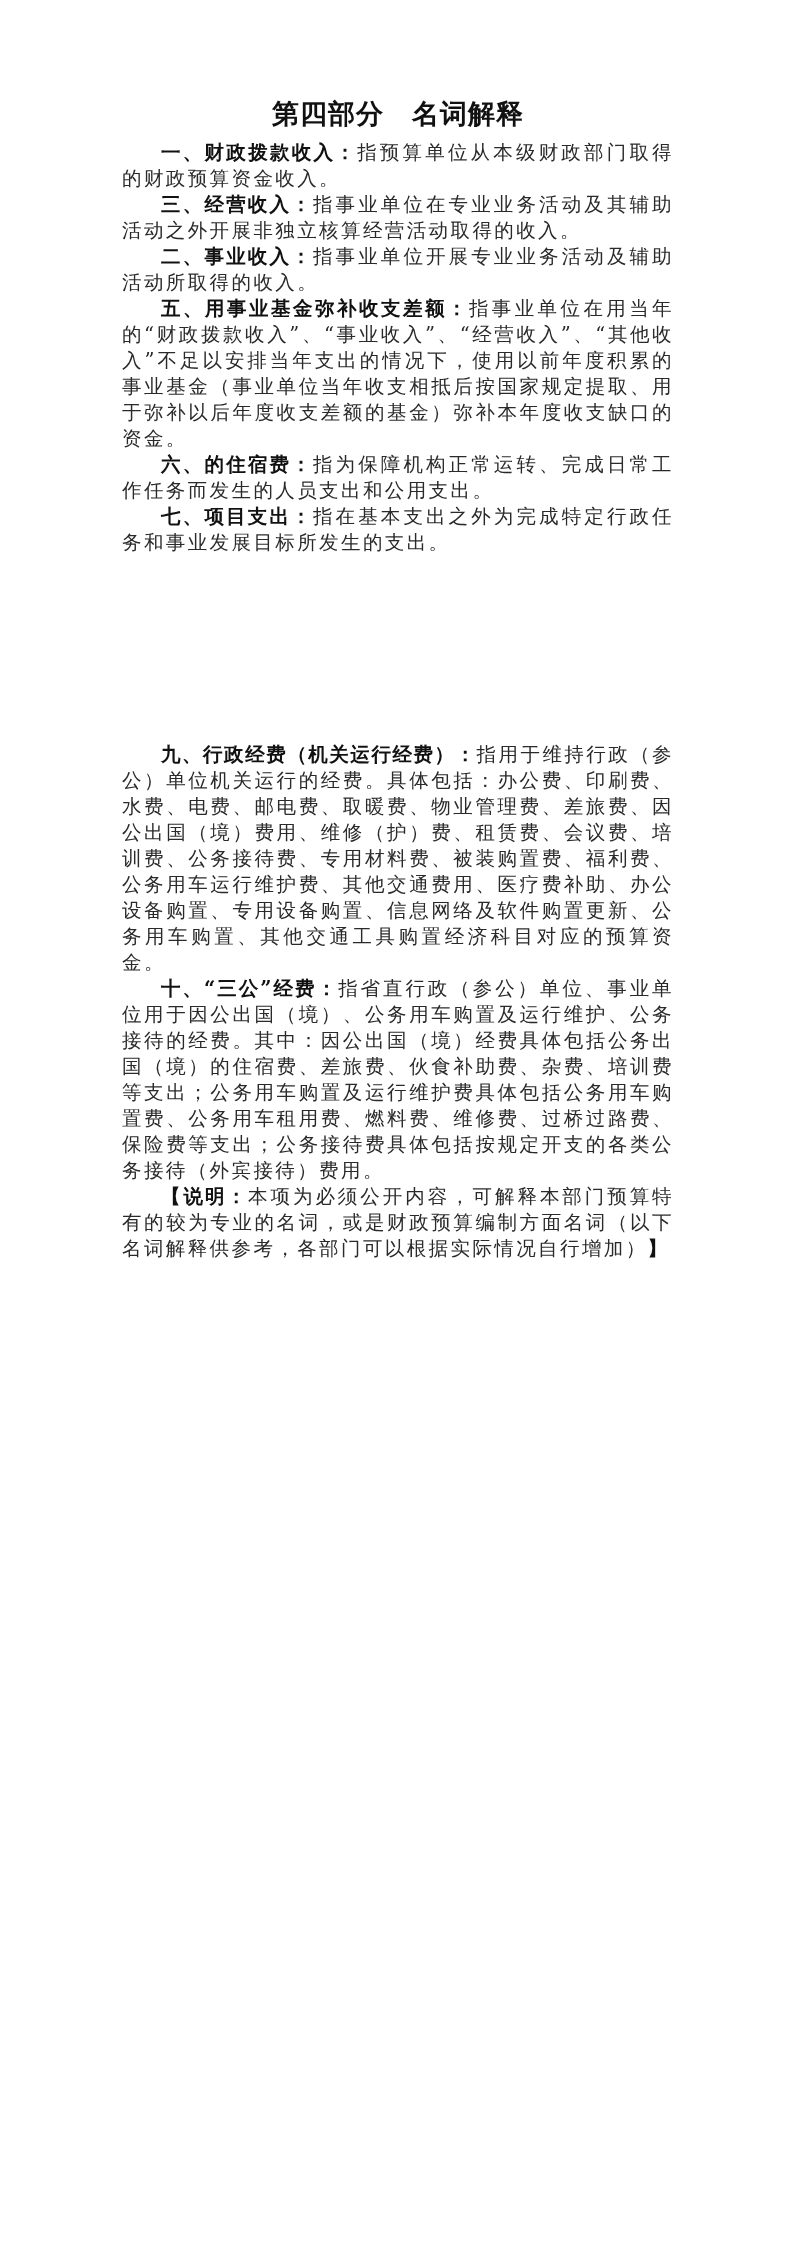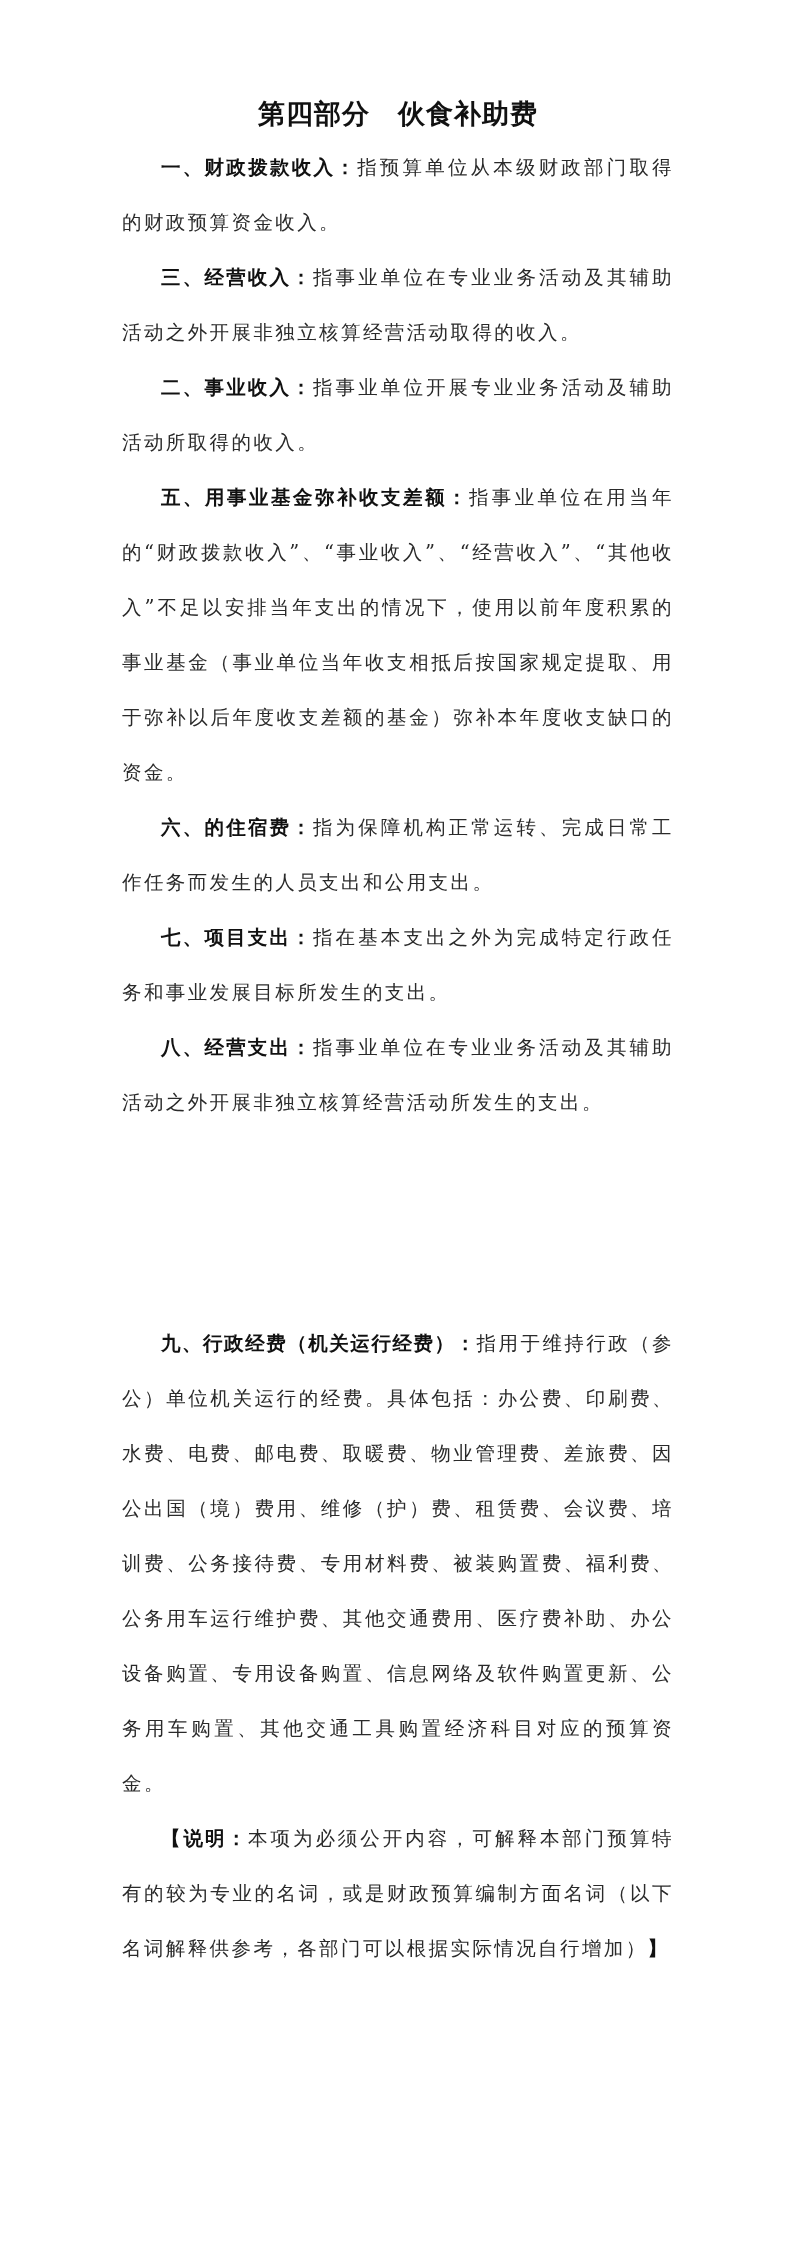--- a/index.html
+++ b/index.html
@@ -27,21 +27,21 @@
       font-size: 27px;
       line-height: 44px;
       height: 44px;
       margin: 0 0 4px 0;
       color: #111;
       letter-spacing: 1px;
       white-space: pre;
     }
     .para {
       font-size: 19.5px;
-      line-height: 55px;
+      line-height: 26px;
       text-indent: 2em;
       text-align: justify;
       letter-spacing: 2.4px;
       margin: 0;
       color: #2a2a2a;
     }
     .para .term {
       font-weight: bold;
       color: #111;
       letter-spacing: 1.5px;
@@ -52,37 +52,37 @@
     .note .bracket {
       font-weight: bold;
       color: #111;
     }
   </style>
 </head>
 <body>
 
 <div class="page">
 
-  <h1 class="title">第四部分　伙食补助费</h1>
+  <h1 class="title">第四部分　名词解释</h1>
 
   <p class="para"><span class="term">一、财政拨款收入：</span><span>指预算单位从本级财政部门取得的财政预算资金收入。</span></p>
 
   <p class="para"><span class="term">三、经营收入：</span><span>指事业单位在专业业务活动及其辅助活动之外开展非独立核算经营活动取得的收入。</span></p>
 
   <p class="para"><span class="term">二、事业收入：</span><span>指事业单位开展专业业务活动及辅助活动所取得的收入。</span></p>
 
 
   <p class="para"><span class="term">五、用事业基金弥补收支差额：</span><span>指事业单位在用当年的“财政拨款收入”、“事业收入”、“经营收入”、“其他收入”不足以安排当年支出的情况下，使用以前年度积累的事业基金（事业单位当年收支相抵后按国家规定提取、用于弥补以后年度收支差额的基金）弥补本年度收支缺口的资金。</span></p>
 
   <p class="para"><span class="term">六、的住宿费：</span><span>指为保障机构正常运转、完成日常工作任务而发生的人员支出和公用支出。</span></p>
 
   <p class="para"><span class="term">七、项目支出：</span><span>指在基本支出之外为完成特定行政任务和事业发展目标所发生的支出。</span></p>
 
-  <p class="para"><span class="term">八、经营支出：</span><span>指事业单位在专业业务活动及其辅助活动之外开展非独立核算经营活动所发生的支出。</span></p>
 
   <div class="gap"></div>
 
   <p class="para"><span class="term">九、行政经费（机关运行经费）：</span><span>指用于维持行政（参公）单位机关运行的经费。具体包括：办公费、印刷费、水费、电费、邮电费、取暖费、物业管理费、差旅费、因公出国（境）费用、维修（护）费、租赁费、会议费、培训费、公务接待费、专用材料费、被装购置费、福利费、公务用车运行维护费、其他交通费用、医疗费补助、办公设备购置、专用设备购置、信息网络及软件购置更新、公务用车购置、其他交通工具购置经济科目对应的预算资金。</span></p>
 
+  <p class="para"><span class="term">十、“三公”经费：</span><span>指省直行政（参公）单位、事业单位用于因公出国（境）、公务用车购置及运行维护、公务接待的经费。其中：因公出国（境）经费具体包括公务出国（境）的住宿费、差旅费、伙食补助费、杂费、培训费等支出；公务用车购置及运行维护费具体包括公务用车购置费、公务用车租用费、燃料费、维修费、过桥过路费、保险费等支出；公务接待费具体包括按规定开支的各类公务接待（外宾接待）费用。</span></p>
 
   <p class="para note"><span class="bracket">【</span><span class="term">说明：</span><span>本项为必须公开内容，可解释本部门预算特有的较为专业的名词，或是财政预算编制方面名词（以下名词解释供参考，各部门可以根据实际情况自行增加）</span><span class="bracket">】</span></p>
 
 </div>
 
 </body></html>

